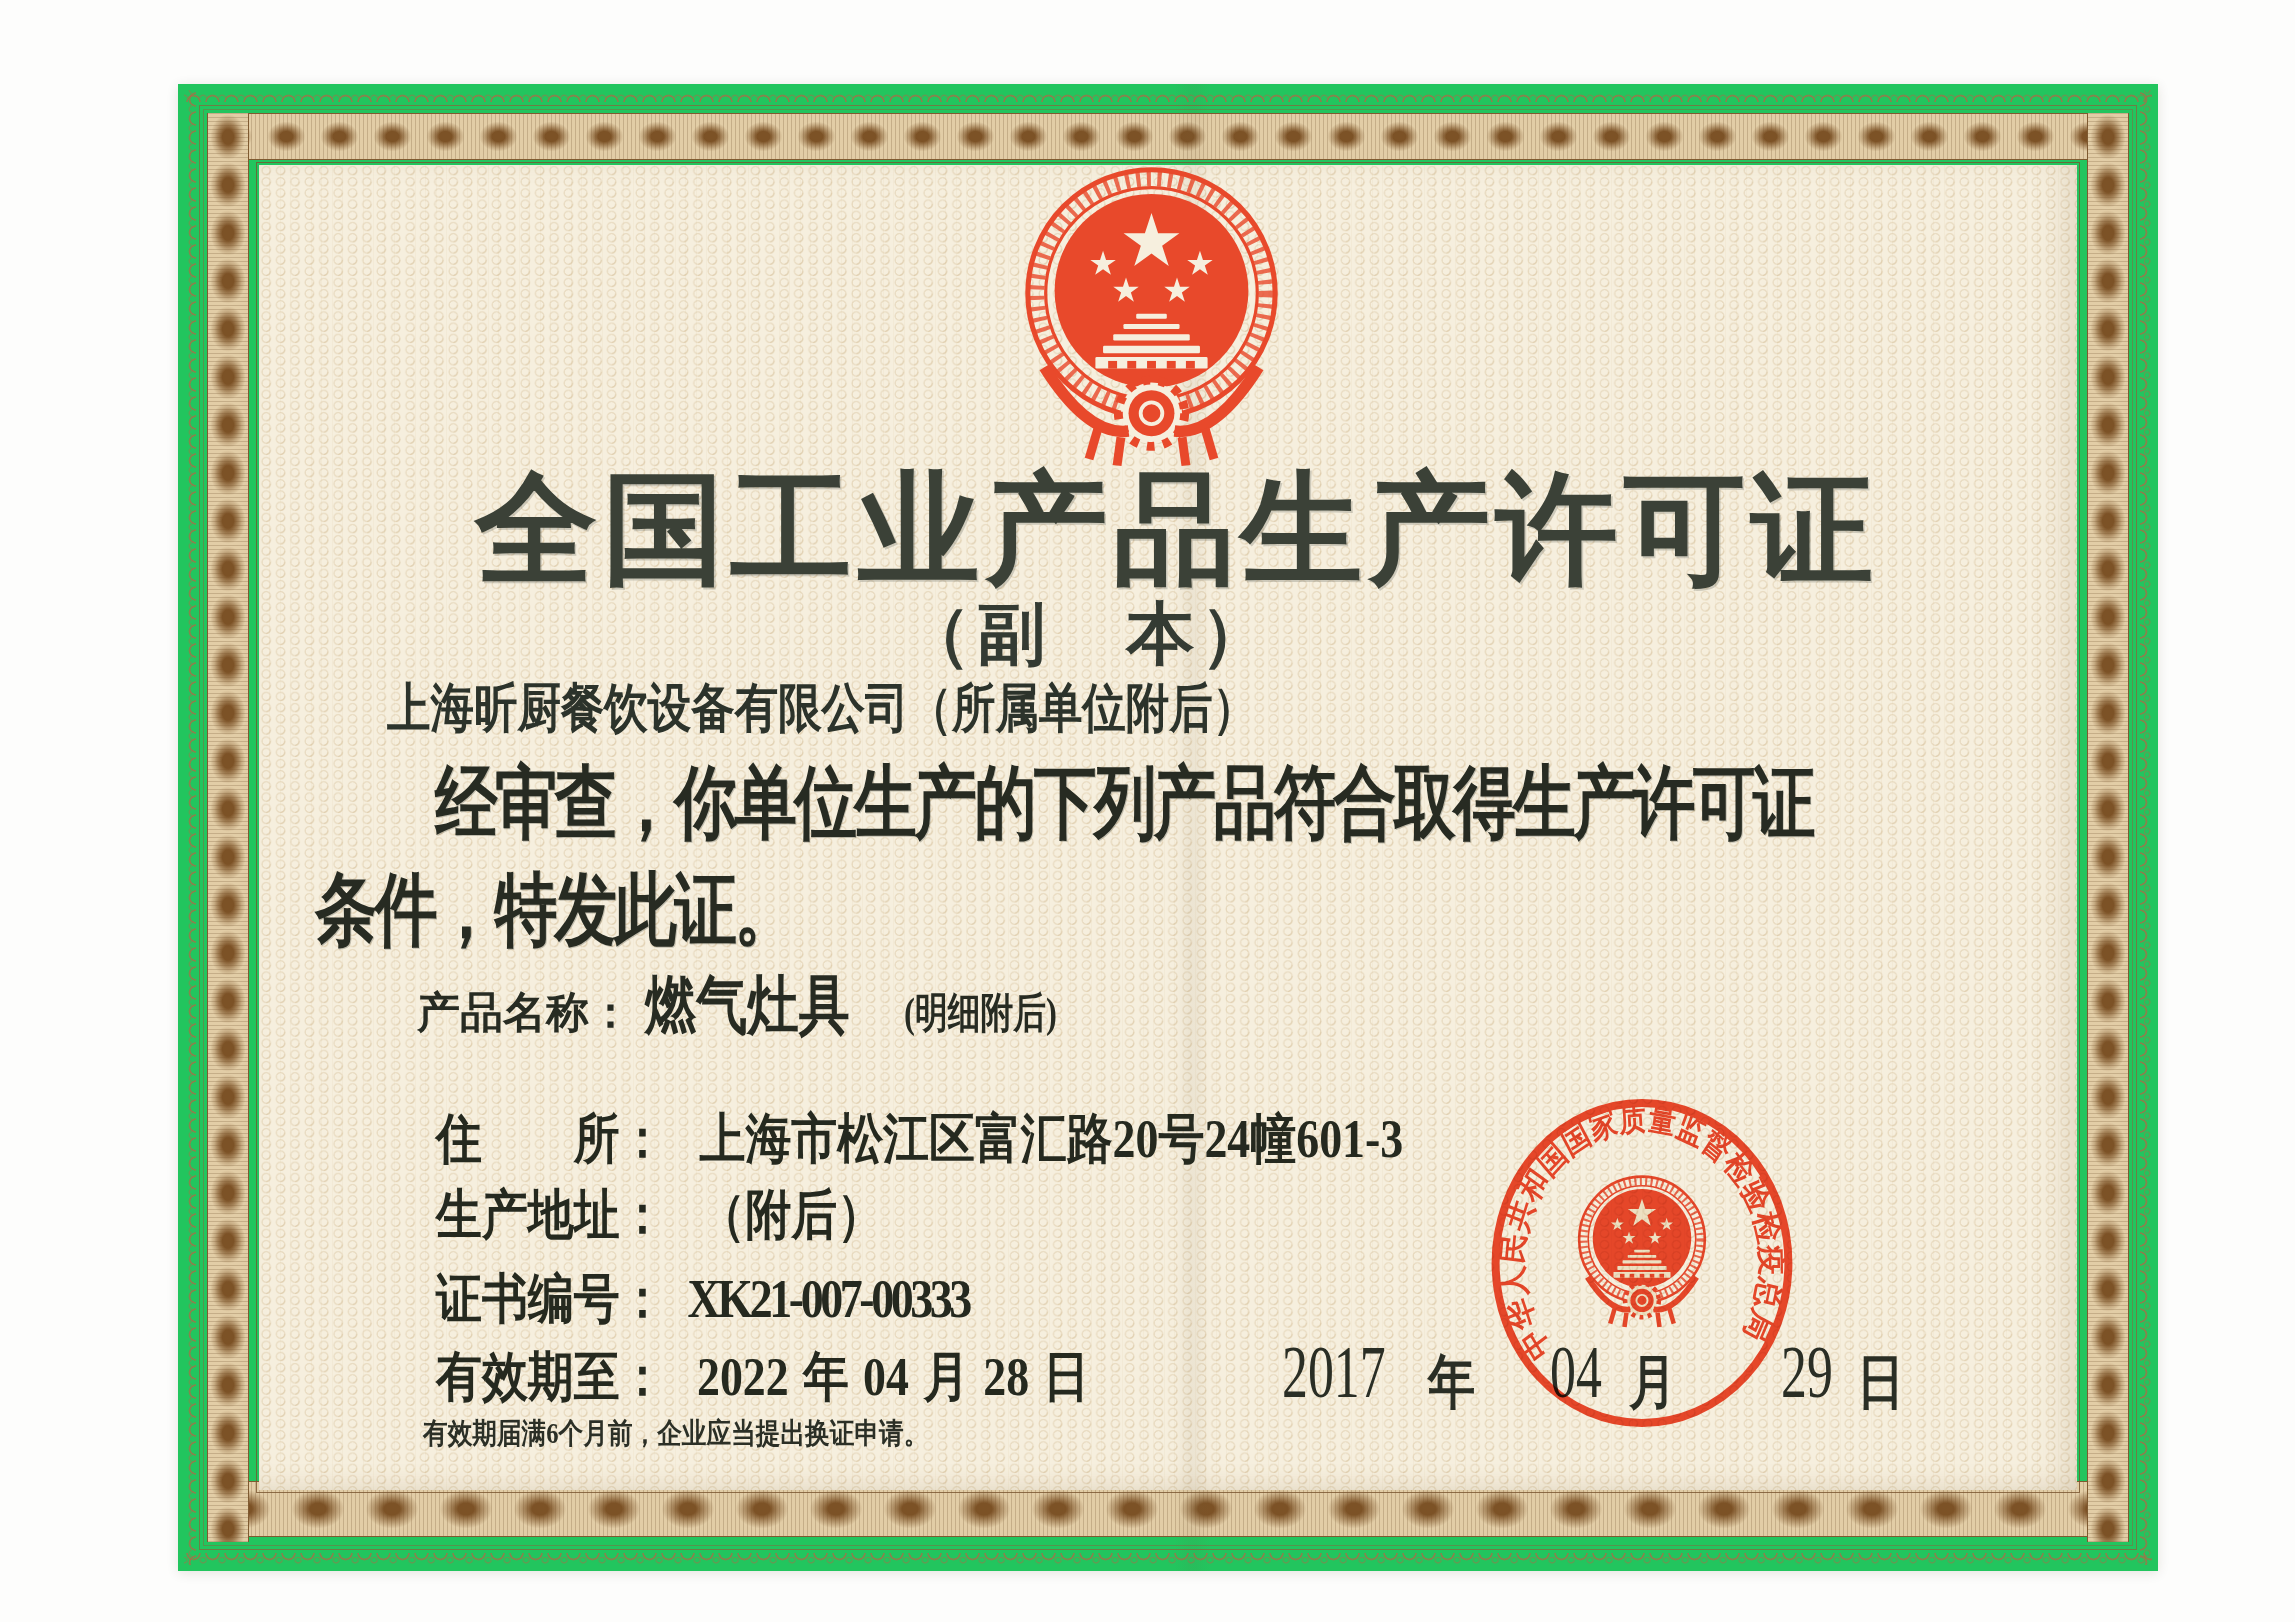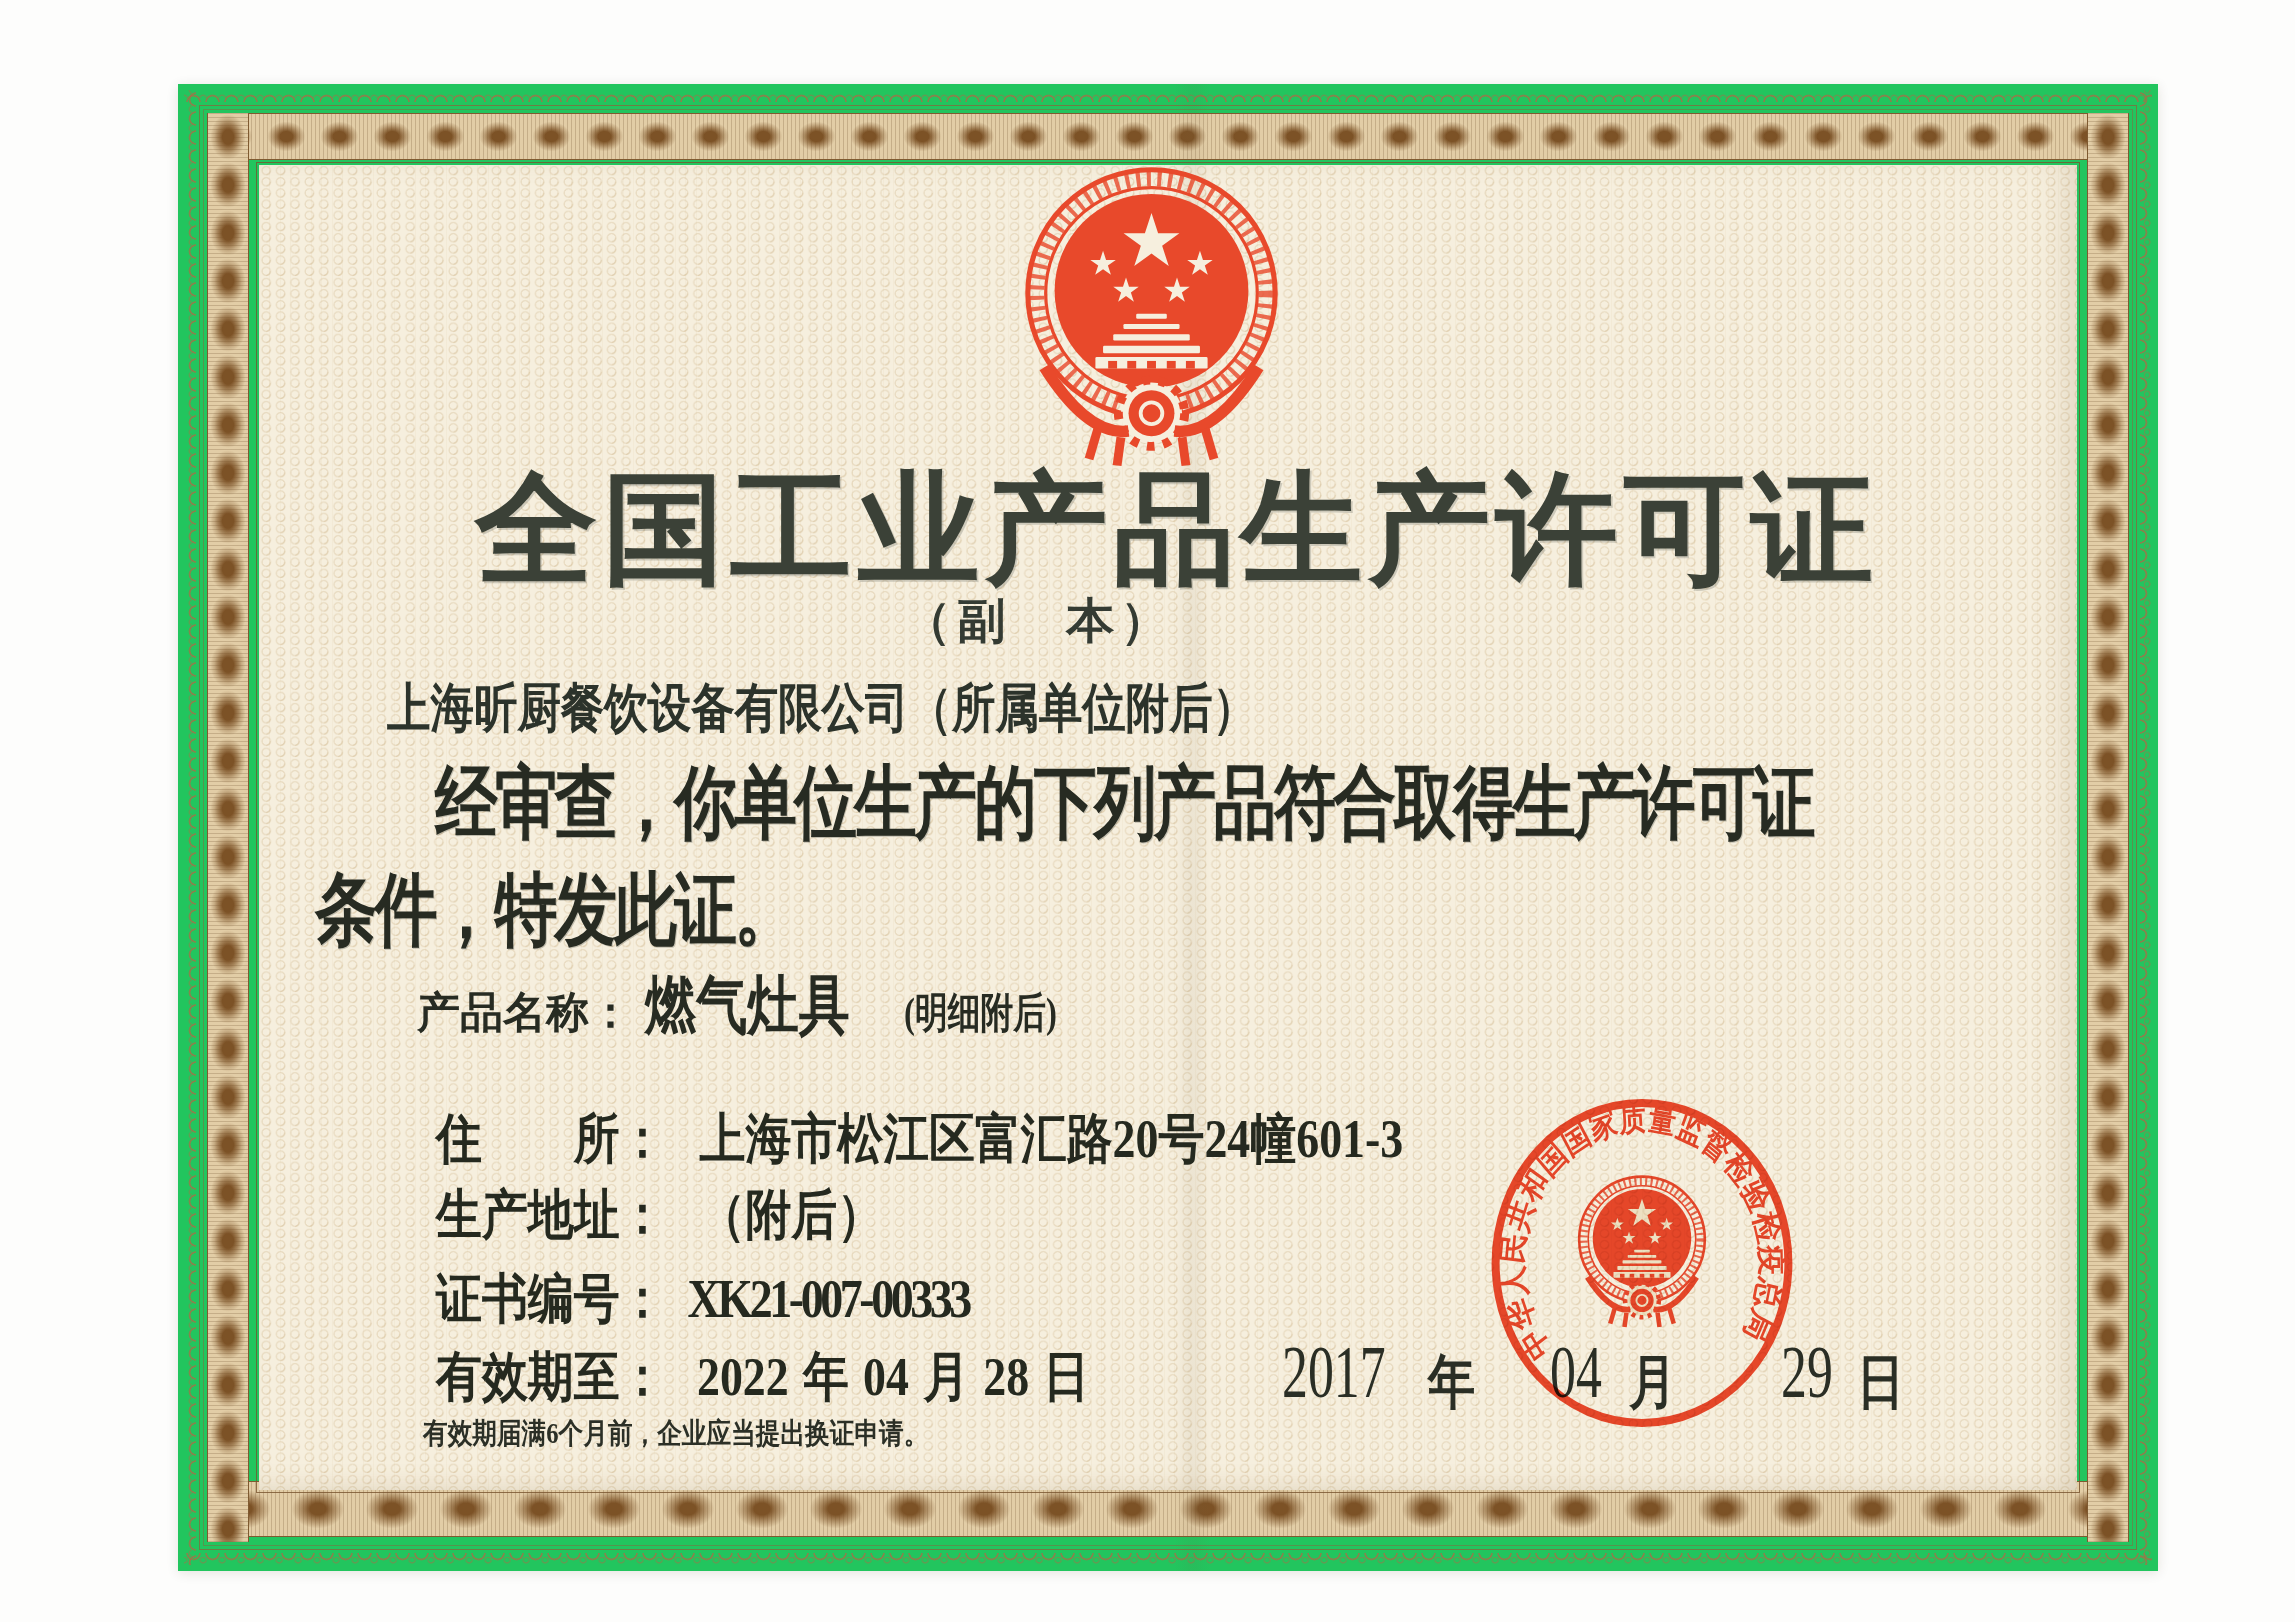--- a/index.html
+++ b/index.html
@@ -67,21 +67,21 @@
     background-position:0 0,7.2px 5.6px,0 0;
     box-shadow:inset -24px 0 37px -17.6px rgba(140,110,70,.20), inset 0 -17.6px 27px -16px rgba(140,110,70,.14);}
   .crease{position:absolute;top:0;bottom:0;width:37px;
     background:linear-gradient(90deg, transparent, rgba(110,92,60,.07) 40%, rgba(110,92,60,.07) 60%, transparent);}
   
   .abs{position:absolute;white-space:nowrap;}
   .emblem-svg{position:absolute;left:846px;top:76px;width:255px;height:319px;color:var(--emblem-red);}
   .title{position:absolute;left:0;right:0;top:365px;text-align:center;padding-left:17.6px;
     font-size:122px;font-weight:900;letter-spacing:5.6px;color:var(--title-ink);
     text-shadow:1.6px 1.6px 0 rgba(82,88,78,.25);}
-  .subtitle{left:725px;top:505px;font-size:48px;letter-spacing:6.4px;color:#343b33;font-weight:600;}
+  .subtitle{left:725px;top:505px;font-size:68px;letter-spacing:6.4px;color:#343b33;font-weight:600;}
   .company{left:209px;top:589px;font-size:53px;font-weight:700;color:#2c332b;
     transform:scaleX(.82);transform-origin:0 0;}
   .bodyline{font-size:80px;font-weight:700;letter-spacing:-3.2px;color:var(--body-ink);
     transform:scaleX(.78);transform-origin:0 0;text-shadow:1.2px 1.2px 0 rgba(60,64,54,.28);}
   .body1{left:257px;top:666px;}
   .body2{left:137px;top:773px;}
   .product-row{left:239px;top:878px;display:flex;align-items:baseline;color:var(--body-ink);}
   .product-label{font-size:43px;font-weight:700;}
   .product-value{font-size:64px;font-weight:700;margin-left:13px;transform:scaleX(.8);transform-origin:0 100%;}
   .product-detail{font-size:42px;font-weight:700;margin-left:3.2px;transform:scaleX(.78);transform-origin:0 100%;}

